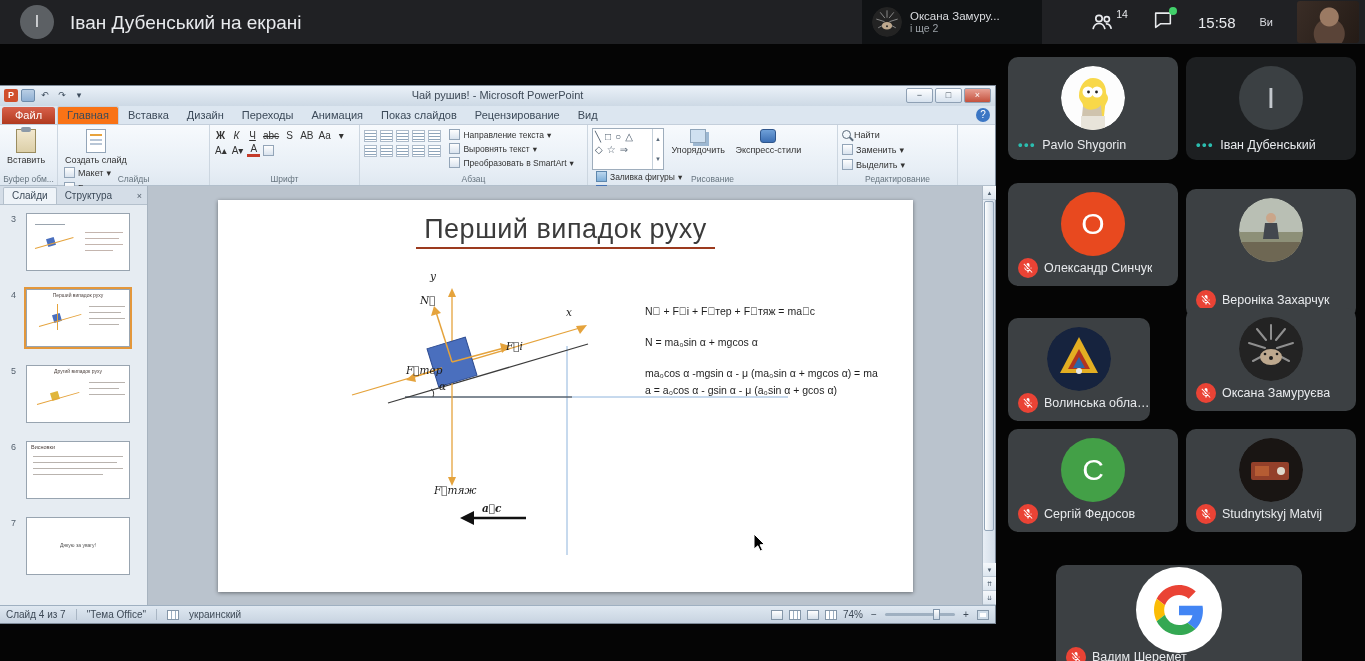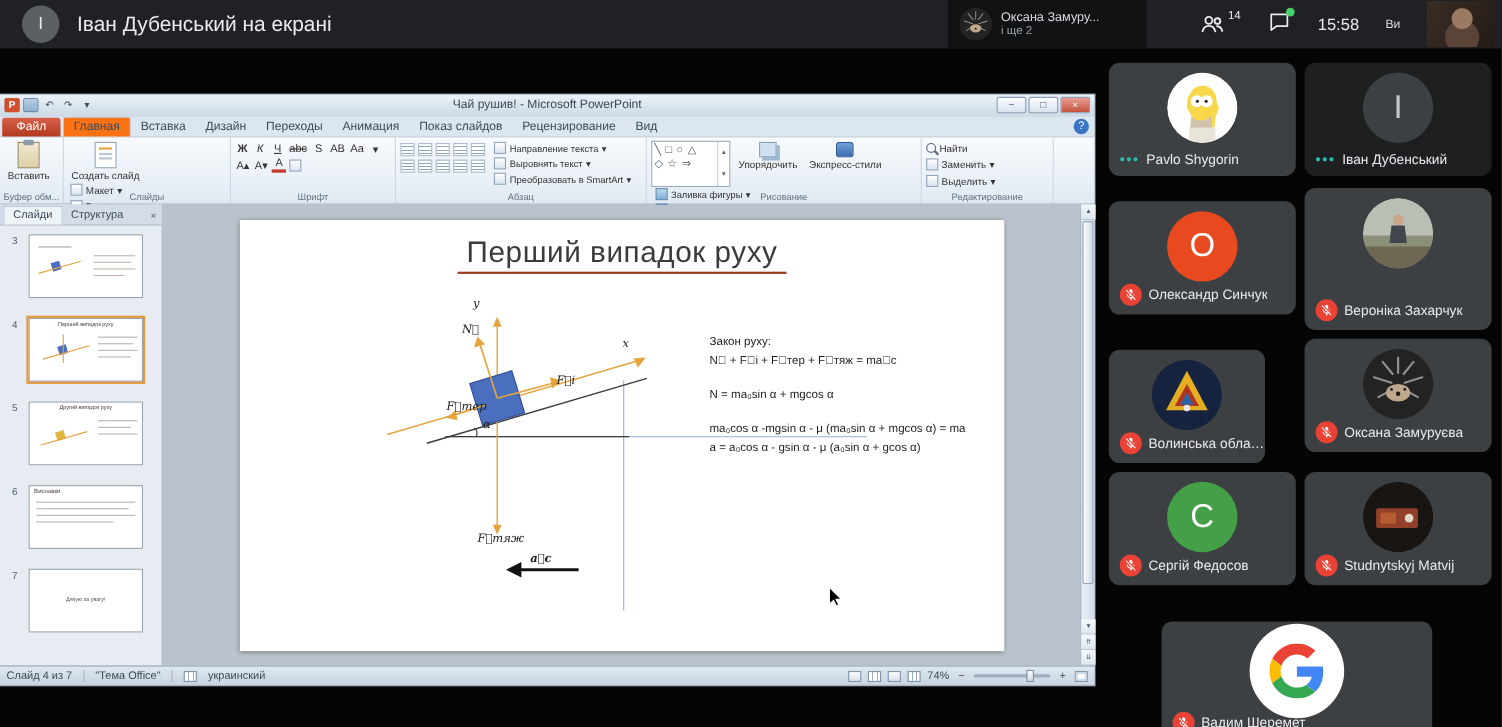--- a/index.html
+++ b/index.html
@@ -477,21 +477,20 @@
         <span class="vlabel" style="left:212px;top:70px">y</span>
         <span class="vlabel" style="left:348px;top:106px">x</span>
         <span class="vlabel" style="left:202px;top:94px">N⃗</span>
         <span class="vlabel" style="left:288px;top:140px">F⃗і</span>
         <span class="vlabel" style="left:188px;top:164px">F⃗тер</span>
         <span class="vlabel" style="left:216px;top:284px">F⃗тяж</span>
         <span class="vlabel" style="left:221px;top:180px">α</span>
         <span class="vlabel" style="left:264px;top:302px;font-weight:bold">a⃗с</span>
 
         <div class="eqs">
-          <div class="eq">Закон руху:</div>
           <div class="eq">N⃗ + F⃗і + F⃗тер + F⃗тяж = ma⃗с</div>
           <div class="eq mt14">N  = ma₀sin α + mgcos α</div>
           <div class="eq mt14">ma₀cos α  -mgsin α - μ (ma₀sin α + mgcos α) = ma</div>
           <div class="eq">a = a₀cos α  - gsin α - μ (a₀sin α + gcos α)</div>
         </div>
       </div>
 
       <div class="cursor">
         <svg width="13" height="19" viewBox="0 0 13 19">
           <path d="M1 1l10.5 10.5-4.5.3 2.5 5.2-2.3 1-2.4-5.2L1 16z" fill="#000" stroke="#fff" stroke-width="1"></path>
@@ -570,21 +569,21 @@
       <div class="nameline">
         <span class="mic-off">
             <svg viewBox="0 0 24 24">
               <path fill="#fff" d="M15 11V5a3 3 0 0 0-6 0v.2l6 5.8zM19 11h-1.7c0 .6-.1 1.1-.3 1.6l1.3 1.3c.4-.9.7-1.9.7-2.9zM4.3 3 3 4.3l6 6v.7a3 3 0 0 0 3.7 2.9l1.6 1.6c-.7.3-1.5.5-2.3.5-3 0-5.7-2.3-5.7-5.2H4.6c0 3.4 2.6 6.2 6.2 6.7V21h2.4v-2.5c.9-.1 1.7-.4 2.5-.9l4 4 1.3-1.3z"></path>
             </svg>
           </span>
         <span class="pname">Олександр Синчук</span>
       </div>
     </div>
 
-    <div class="tile" style="left:1186px;top:171px;width:170px;height:129px">
+    <div class="tile" style="left:1186px;top:189px;width:170px;height:129px">
       <div class="av">
         <svg viewBox="0 0 64 64" width="64" height="64">
           <circle cx="32" cy="32" r="32" fill="#b9bfb4"></circle>
           <path d="M0 34h64v12H0z" fill="#8d9078"></path>
           <path d="M0 44h64v20H0z" fill="#6e6753"></path>
           <circle cx="32" cy="20" r="5" fill="#caa68a"></circle>
           <path d="M26 25h12l2 16H24z" fill="#42474e"></path>
         </svg>
       </div>
       <div class="nameline">

